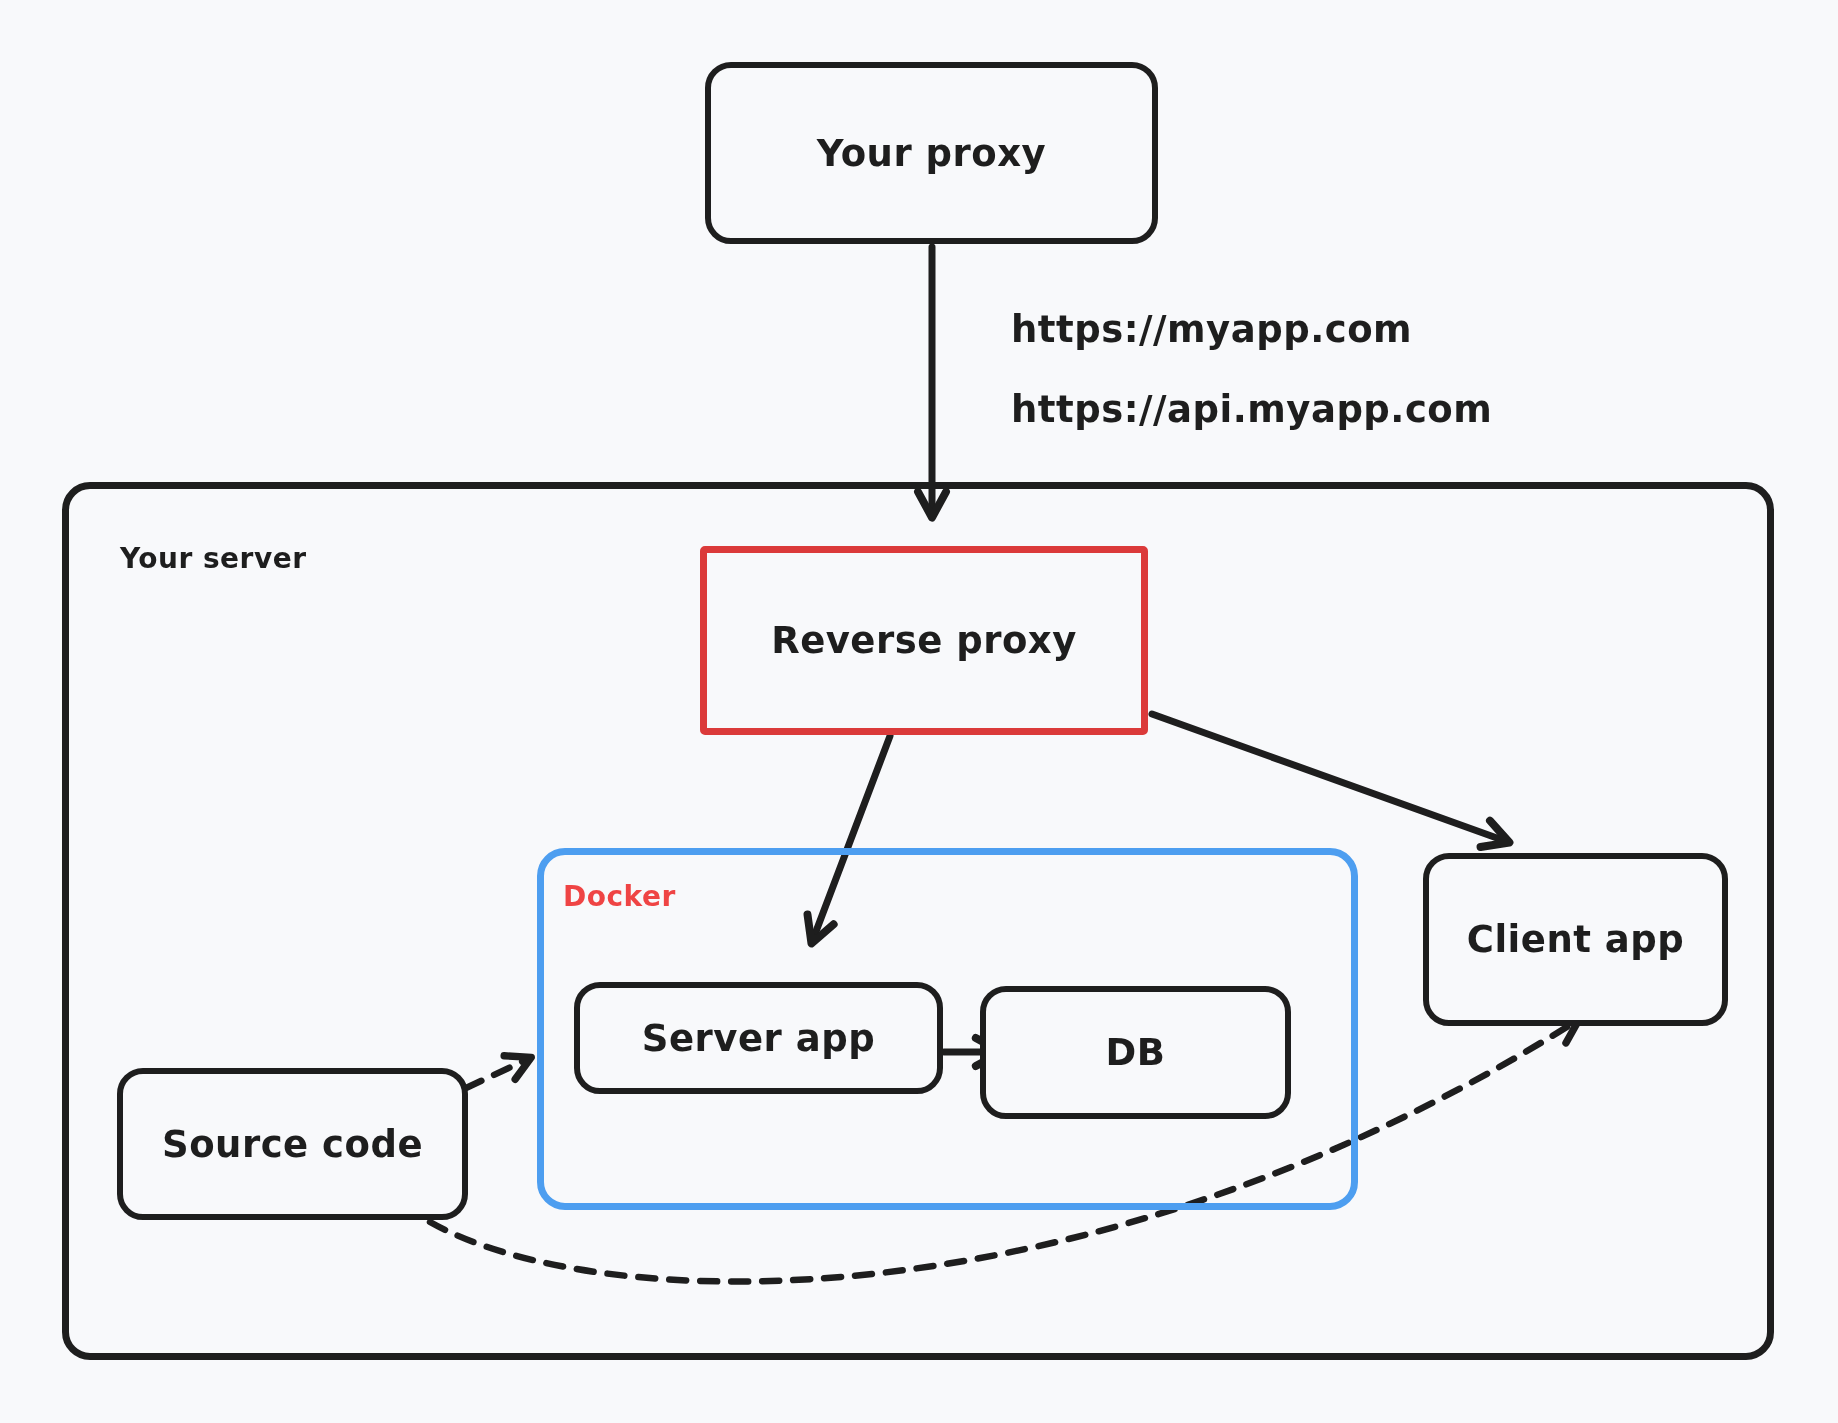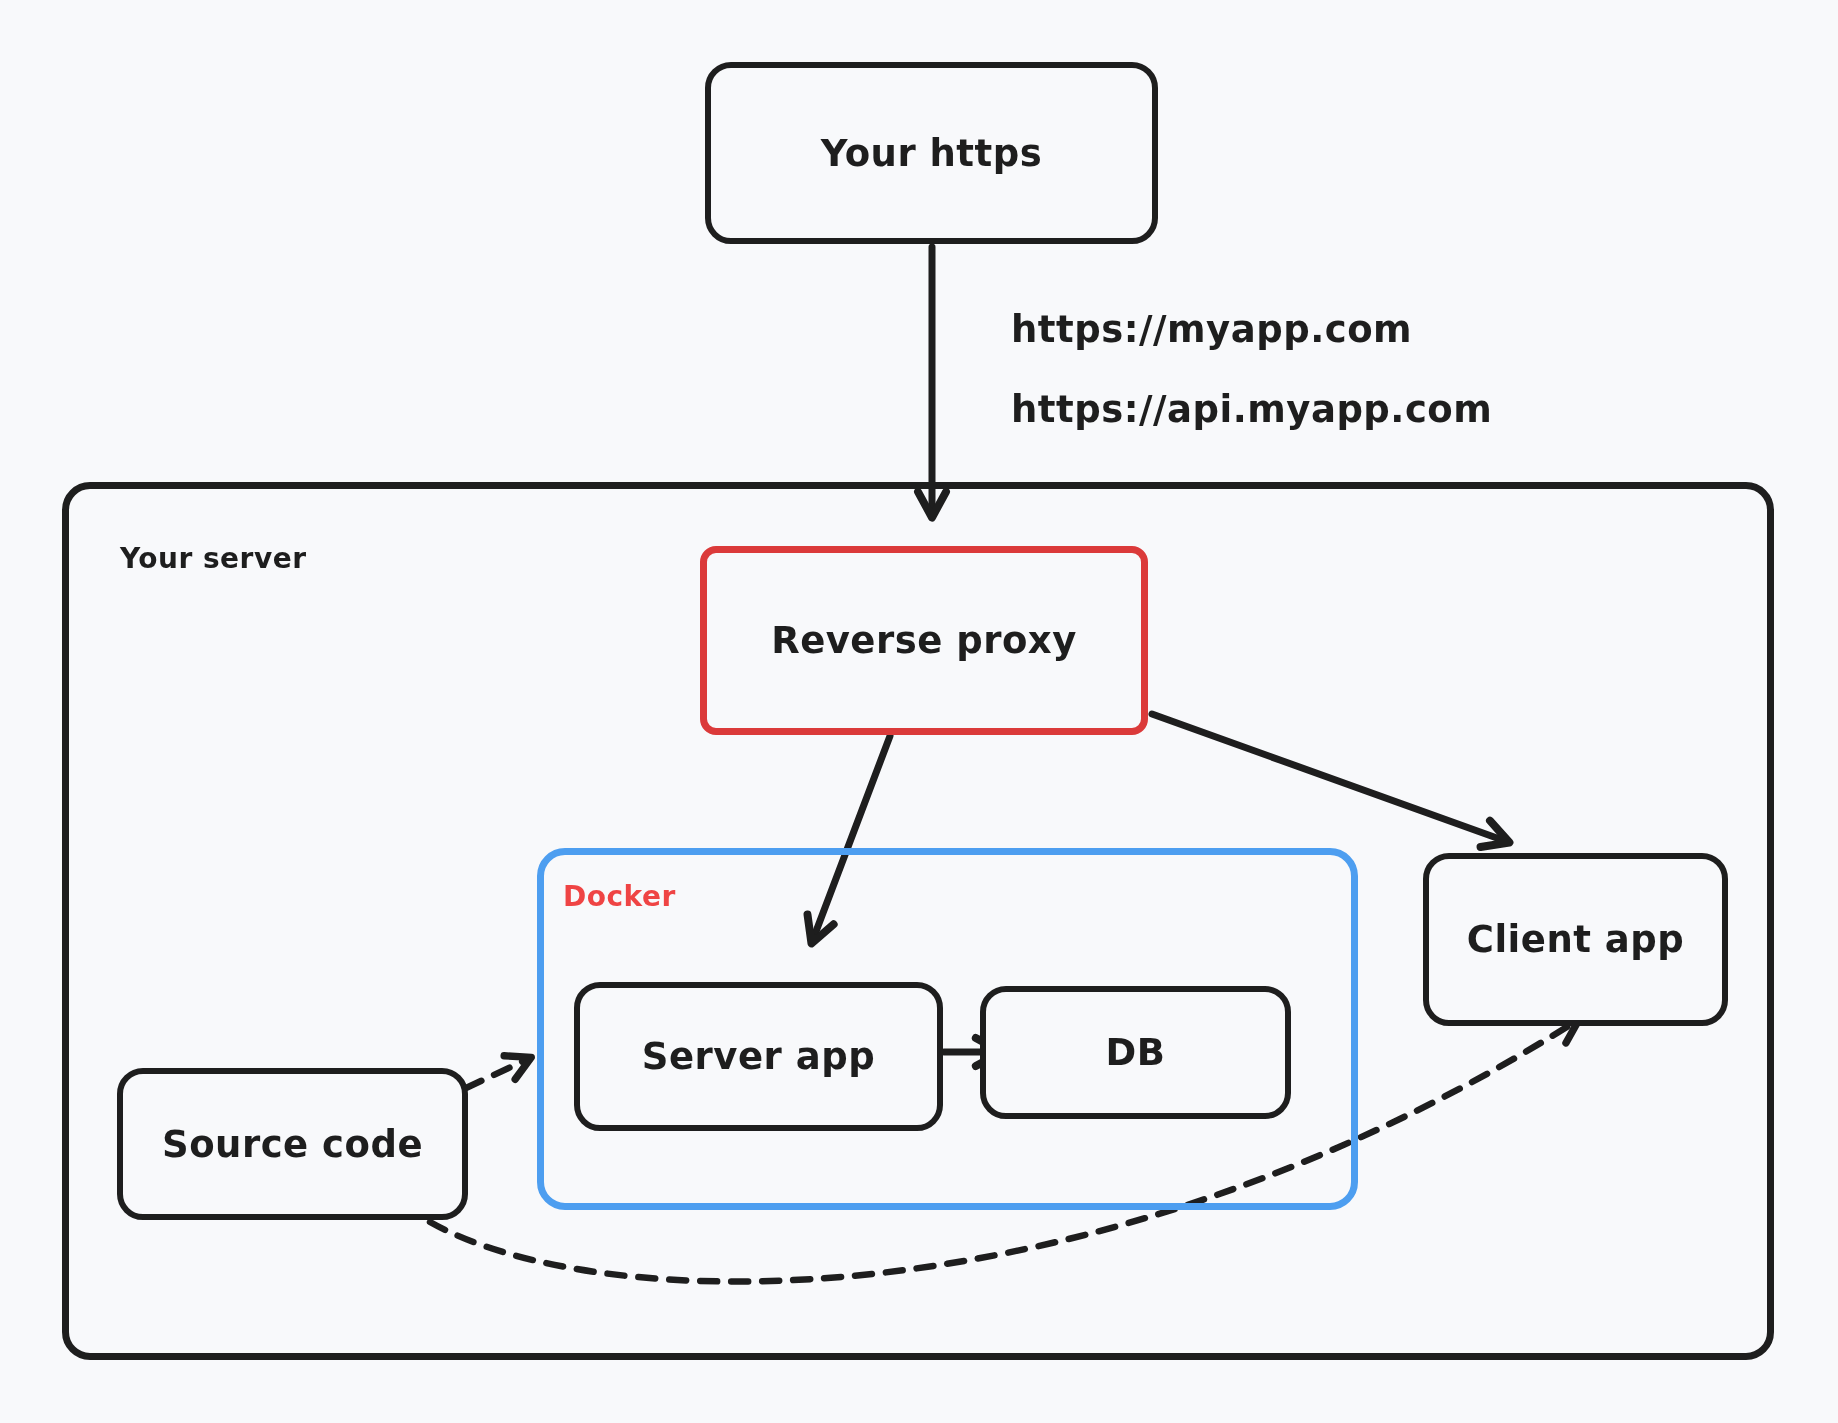--- a/index.html
+++ b/index.html
@@ -43,25 +43,25 @@
     position: absolute;
     font-weight: bold;
     font-size: 28px;
     letter-spacing: 0.5px;
     white-space: nowrap;
   }
   #node-your-users   { left: 705px;  top: 62px;   width: 453px; height: 182px; }
   #box-your-server   { left: 62px;   top: 482px;  width: 1712px; height: 878px; border-width: 7px; }
   #label-your-server { left: 120px;  top: 542px; }
   #node-reverse-proxy{ left: 700px;  top: 546px;  width: 448px; height: 189px;
-                       border-color: #db3a3a; border-width: 7px; border-radius: 16px; }
+                       border-color: #db3a3a; border-width: 7px; border-radius: 5px; }
   #box-docker        { left: 537px;  top: 848px;  width: 821px; height: 362px;
                        border-color: #4d9ef0; border-width: 7px; }
   #label-docker      { left: 563px;  top: 880px;  color: #ef4444; }
-  #node-server-app   { left: 574px;  top: 982px;  width: 369px; height: 149px; z-index: 2; border-radius: 26px; }
+  #node-server-app   { left: 574px;  top: 982px;  width: 369px; height: 112px; z-index: 2; border-radius: 26px; }
   #node-db           { left: 980px;  top: 986px;  width: 311px; height: 133px; }
   #node-client-app   { left: 1423px; top: 853px;  width: 305px; height: 173px; }
   #node-source-code  { left: 117px;  top: 1068px; width: 351px; height: 152px; }
   .url-labels {
     position: absolute;
     left: 963px; top: 290px;
     font-weight: bold;
     font-size: 37px;
     letter-spacing: 0.5px;
     line-height: 80px;
@@ -89,21 +89,21 @@
     <path d="M 1152 714 L 1508 842" fill="none" stroke="#1e1e1e" stroke-width="7" stroke-linecap="round" marker-end="url(#arrowhead)"></path>
 
     <path d="M 944 1052 L 1000 1052" fill="none" stroke="#1e1e1e" stroke-width="7" stroke-linecap="round" marker-end="url(#arrowhead)"></path>
 
     <path d="M 466 1088 L 530 1058" fill="none" stroke="#1e1e1e" stroke-width="6.5" stroke-linecap="round" stroke-dasharray="17 14" marker-end="url(#arrowhead)"></path>
 
     <path d="M 430 1222 C 600 1318, 1090 1328, 1578 1020" fill="none" stroke="#1e1e1e" stroke-width="6.5" stroke-linecap="round" stroke-dasharray="17 14" marker-end="url(#arrowhead)"></path>
   </svg>
 
   <div class="node" id="node-your-users">
-    <span>Your https</span>
+    <span>Your proxy</span>
   </div>
 
   <div class="url-labels">
     <div>https://myapp.com</div>
     <div>https://api.myapp.com</div>
   </div>
 
   <div class="container-box" id="box-your-server"></div>
   <div class="container-label" id="label-your-server">Your server</div>
 

